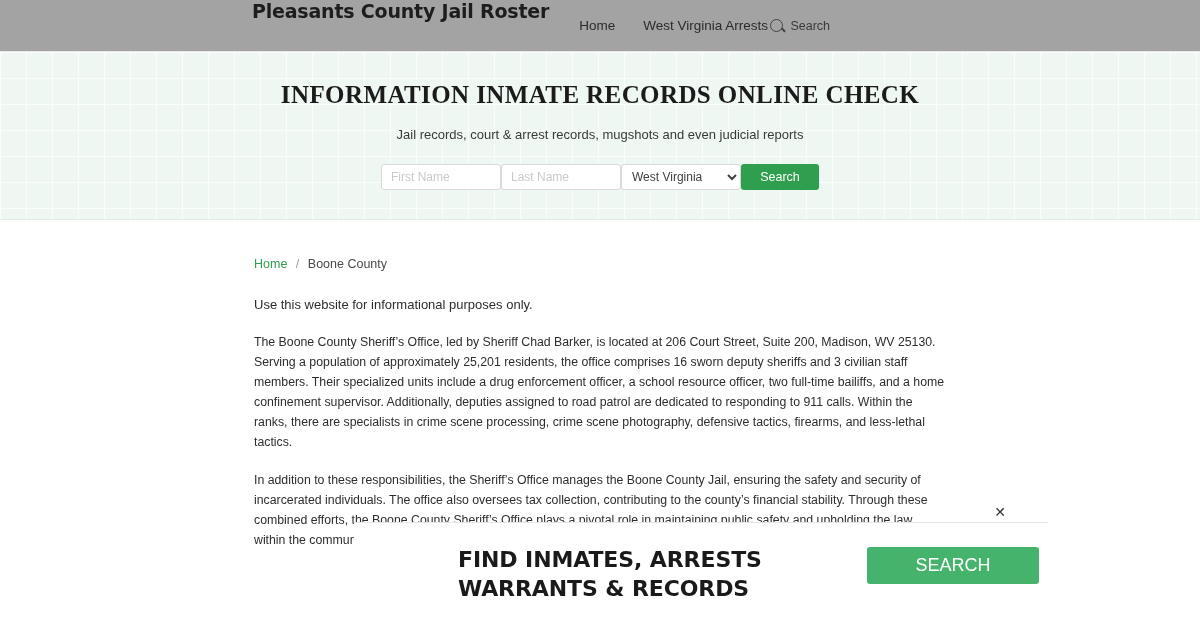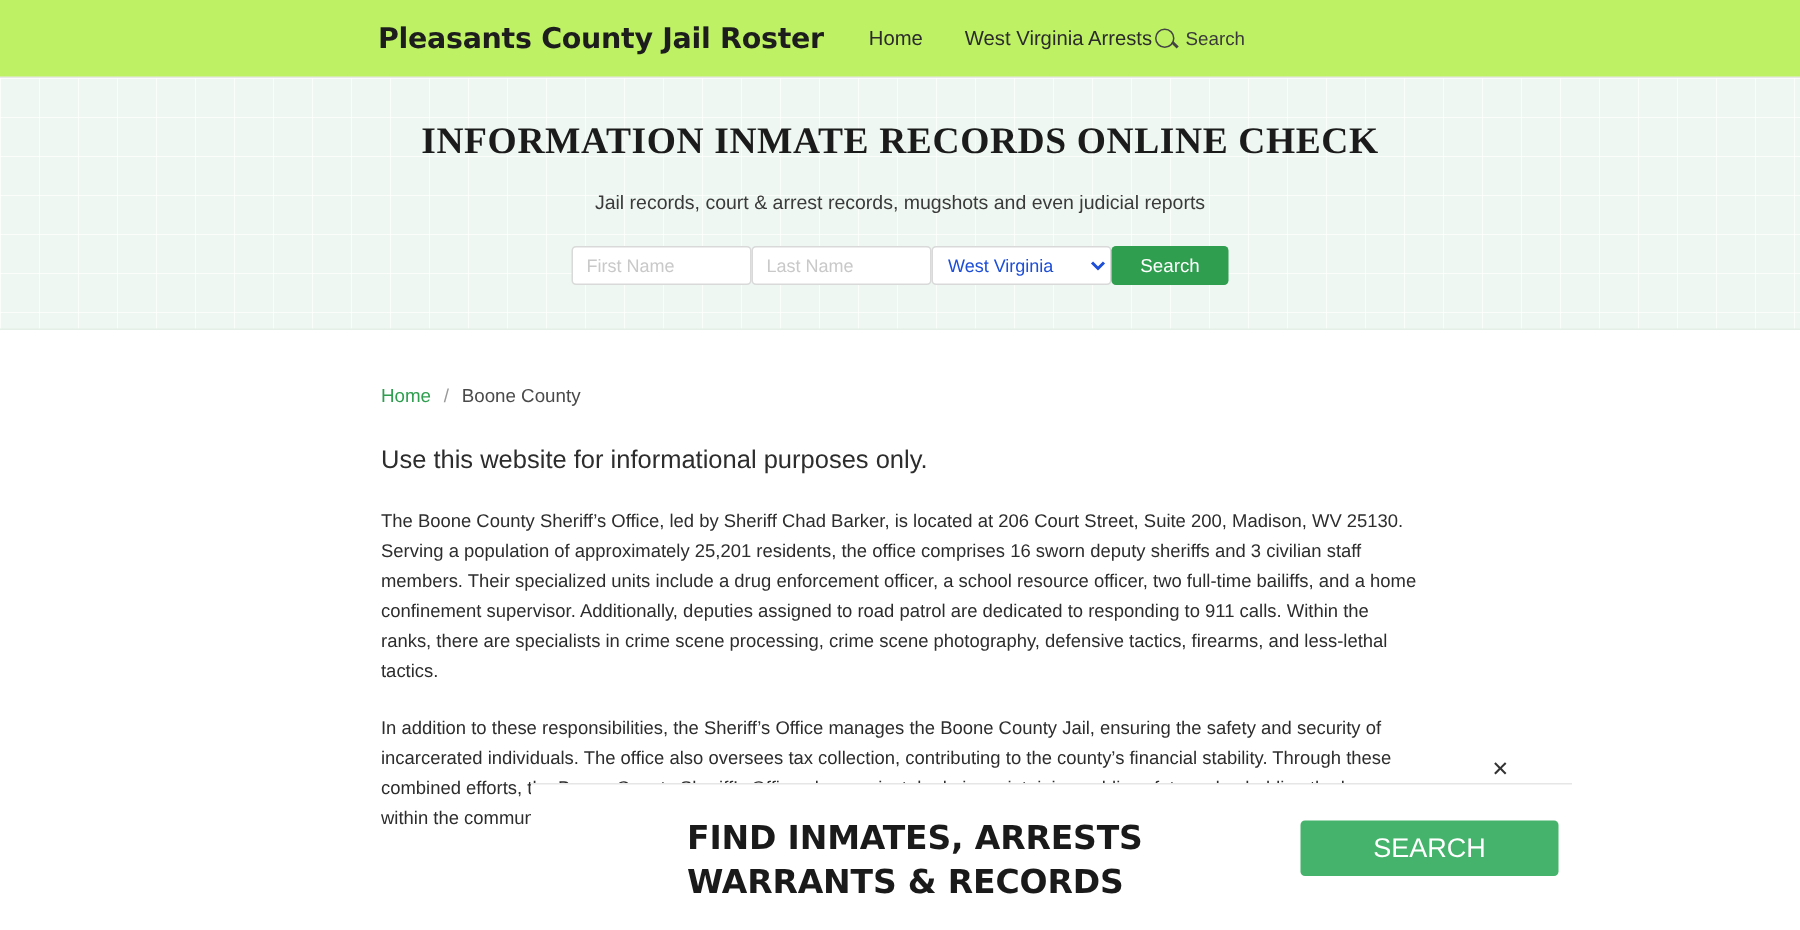--- a/index.html
+++ b/index.html
@@ -9,24 +9,23 @@
     height: 620px;
     overflow: hidden;
     background: #ffffff;
     font-family: "Liberation Sans", sans-serif;
     color: #222222;
   }
 
   
   .site-header {
     height: 52px;
-    background: #bef264;
+    background: #a3a3a3;
     border-bottom: 1px solid #e8e8e8;
     display: flex;
-    align-items: center;
     padding: 0 40px;
     position: relative;
   }
   .brand {
     font-family: "DejaVu Sans", sans-serif;
     font-weight: bold;
     font-size: 19px;
     letter-spacing: -0.2px;
     color: #1d1d1d;
     margin-left: 212px;
@@ -113,21 +112,21 @@
   }
   .search-row input::placeholder { color: #c9c9c9; }
   .search-row select {
     width: 120px;
     height: 26px;
     border: 1px solid #d9d9d9;
     border-radius: 3px;
     background: #fff;
     padding: 0 6px;
     font-size: 12px;
-    color: #1d4ed8;
+    color: #404040;
     font-family: "Liberation Sans", sans-serif;
   }
   .search-btn {
     width: 78px;
     height: 26px;
     background: #2f9e4f;
     border: none;
     border-radius: 3px;
     color: #fff;
     font-size: 12.5px;
@@ -153,21 +152,21 @@
   .page-title {
     font-family: "Liberation Serif", serif;
     font-weight: bold;
     font-size: 32px;
     line-height: 1.17;
     letter-spacing: 0.2px;
     color: #111;
     margin: 0 0 30px 0;
   }
   .note {
-    font-size: 17px;
+    font-size: 13px;
     color: #2d2d2d;
     margin: 0 0 20px 0;
   }
   .para {
     font-size: 12.3px;
     line-height: 1.63;
     color: #2d2d2d;
     margin: 0 0 18px 0;
     text-align: left;
   }

